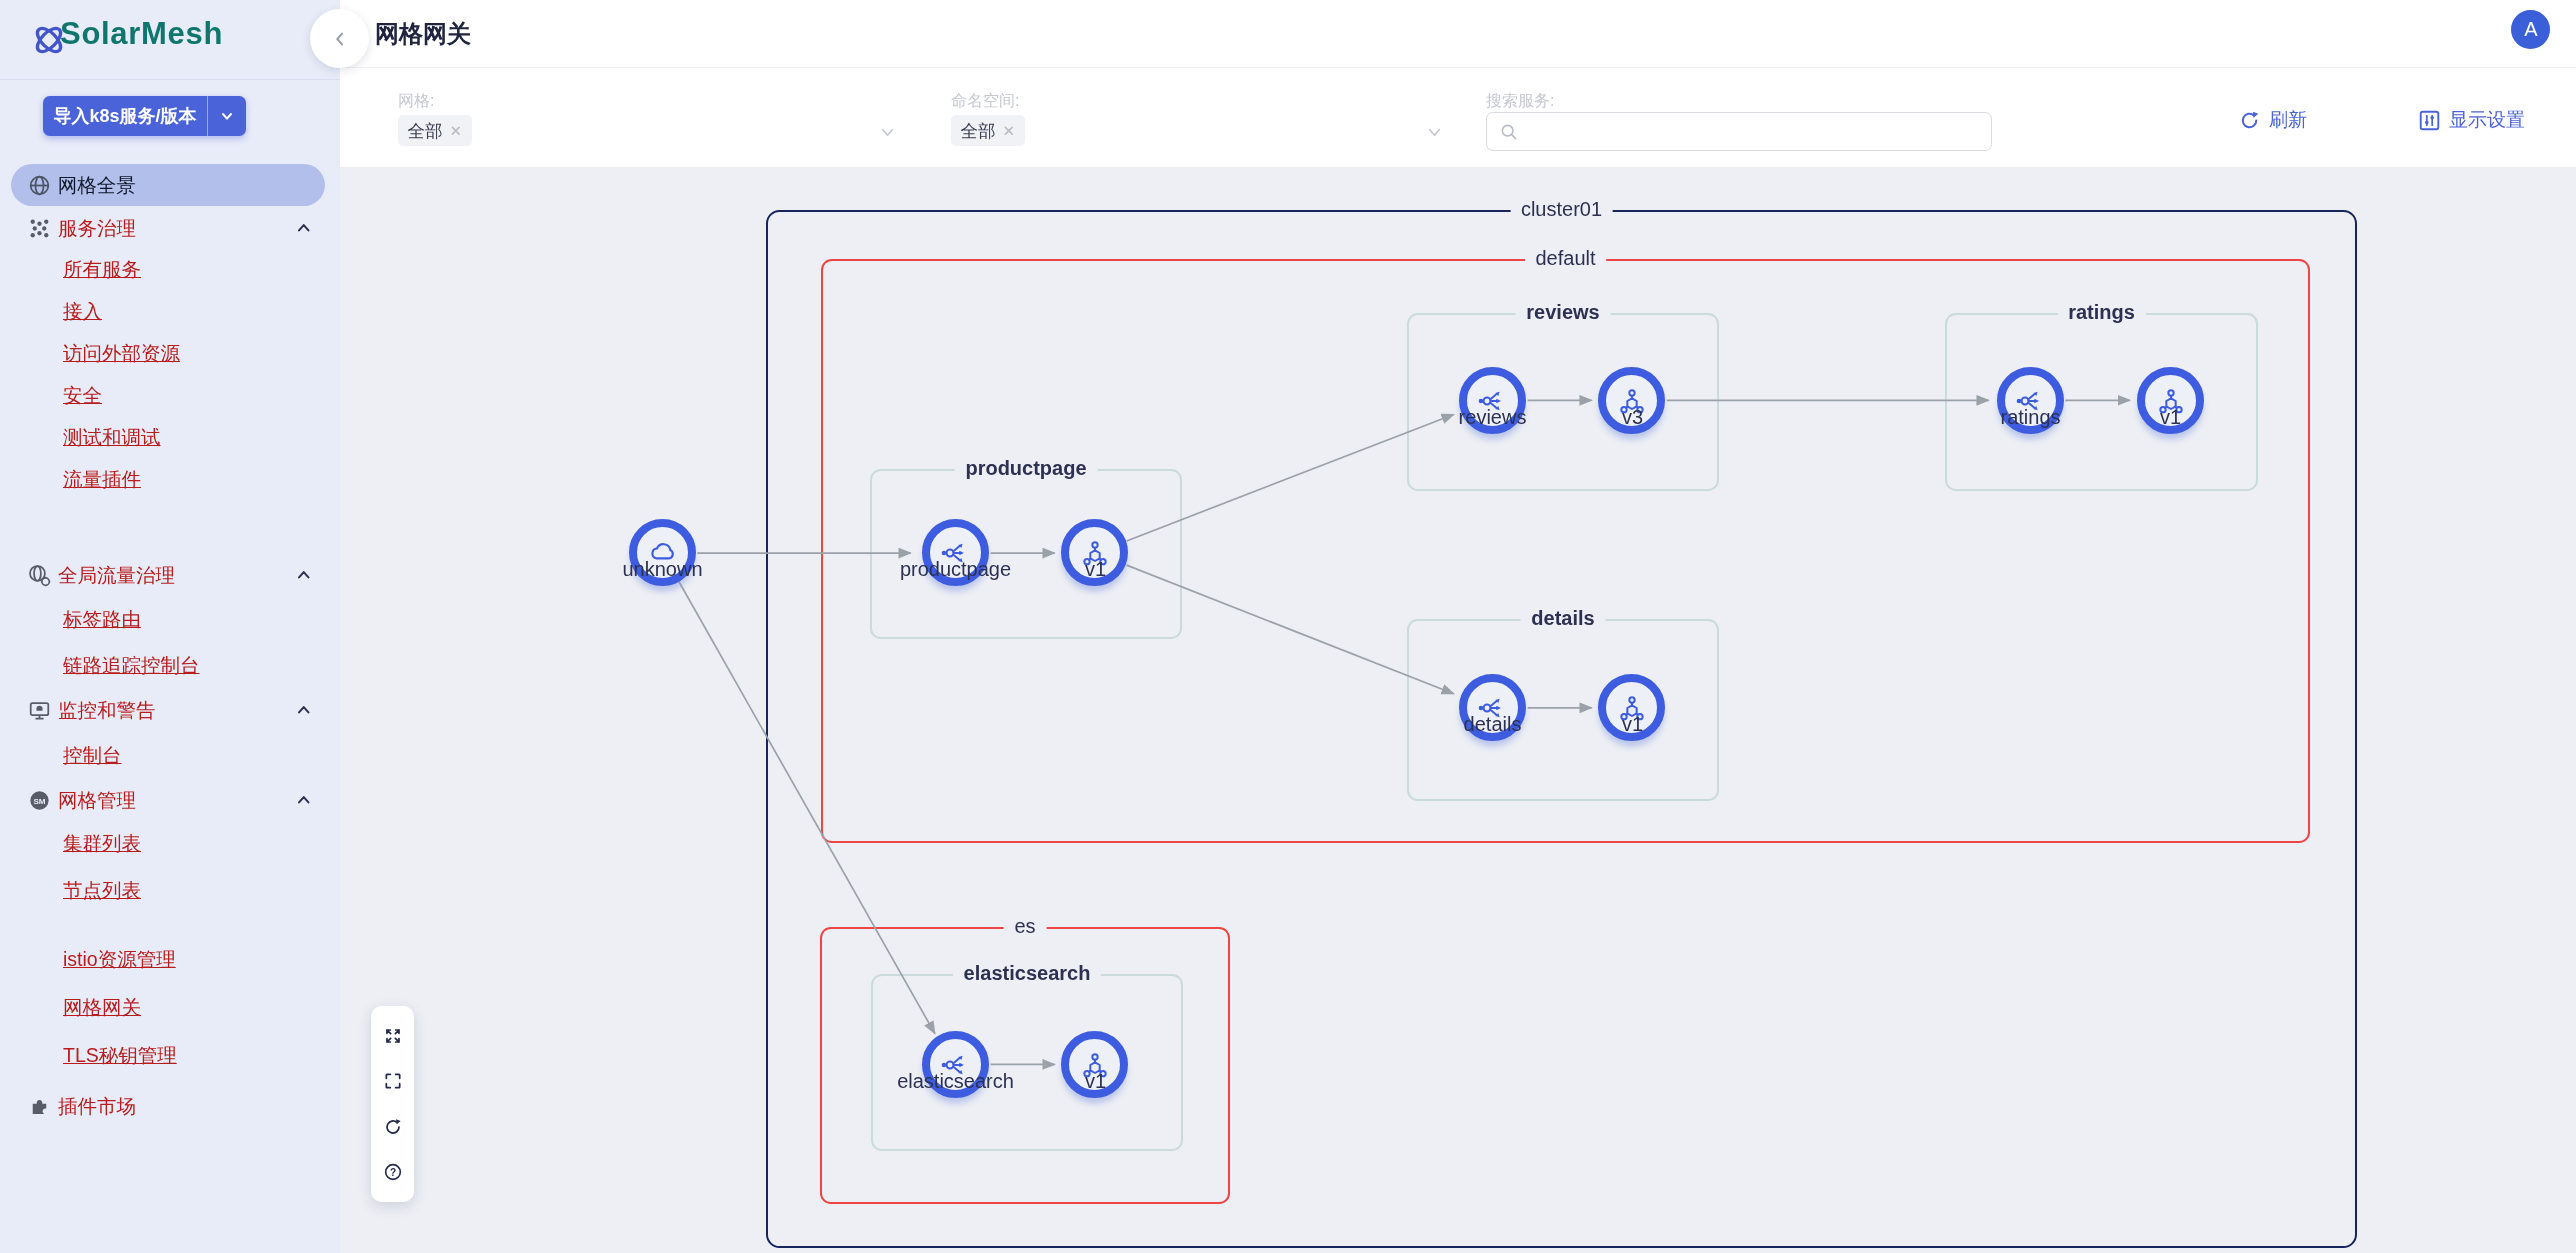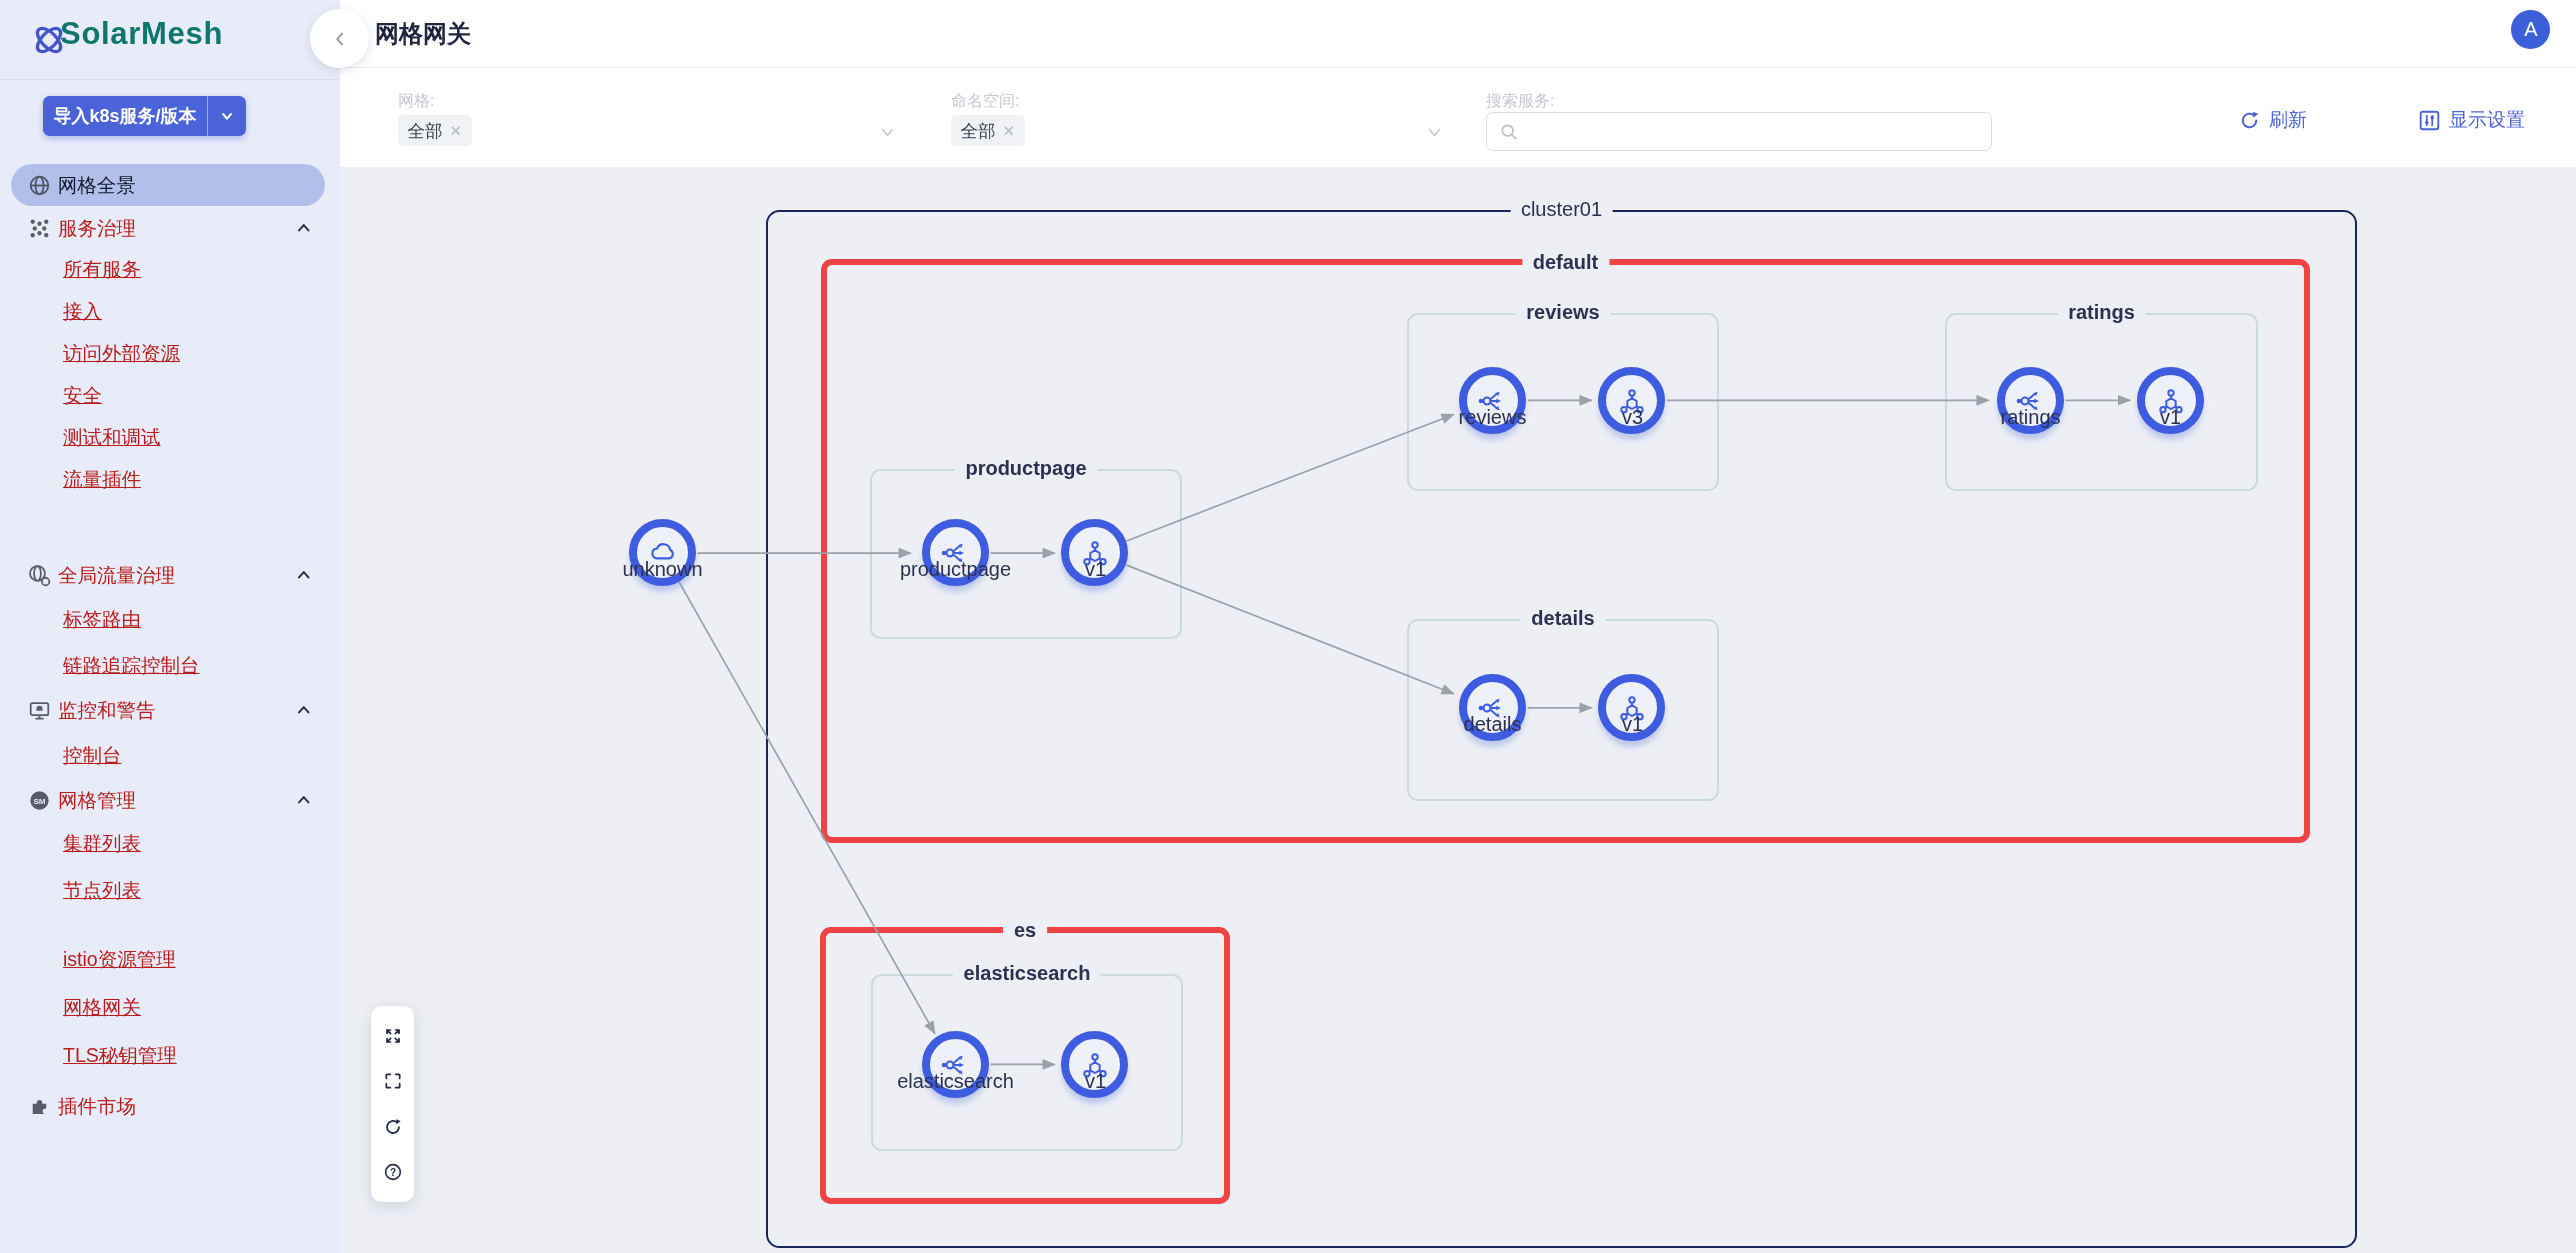--- a/index.html
+++ b/index.html
@@ -43,21 +43,21 @@
               background:#fff;display:flex;align-items:center;padding-left:12px;box-sizing:border-box;}
   .search-box input{border:0;outline:0;flex:1;font-size:17.5px;margin-left:8px;font-family:inherit;color:#383d52;background:transparent;}
   .bar-action{position:absolute;top:38px;display:flex;align-items:center;gap:8px;color:#4a63d8;font-size:19px;cursor:pointer;}
 
   
   .graph{position:absolute;left:340px;top:168px;width:2236px;height:1085px;background:#edeff4;z-index:1;}
   .gbox{position:absolute;border-radius:10.8px;box-sizing:border-box;}
   .gbox>.gtitle{position:absolute;top:-14px;left:50%;transform:translateX(-50%);background:#edeff4;padding:0 10.8px;
                 font-size:20px;color:#2c3152;white-space:nowrap;}
   .box-cluster{border:2px solid #16265c;border-radius:13.5px;}
-  .box-ns{border:6px solid #ef4444;font-weight:bold;}
+  .box-ns{border:2px solid #ef4444;}
   .box-app{border:2px solid #c9dbdb;}
   .box-app>.gtitle{font-weight:600;}
   .edges{position:absolute;left:0;top:0;z-index:2;pointer-events:none;}
   .node{position:absolute;width:67px;height:67px;box-sizing:border-box;border:8.7px solid #3d5ce0;border-radius:50%;
         background:#edf0f6;display:flex;align-items:center;justify-content:center;z-index:3;cursor:pointer;
         box-shadow:0 6.7px 6.7px -1.3px rgba(120,145,225,.45);}
   .node-label{position:absolute;width:175px;text-align:center;font-size:20px;color:#2c3152;z-index:3;white-space:nowrap;}
 
   
   .gtoolbar{position:absolute;left:371px;top:1006px;width:43px;height:196px;background:#fff;border-radius:10.8px;z-index:6;

